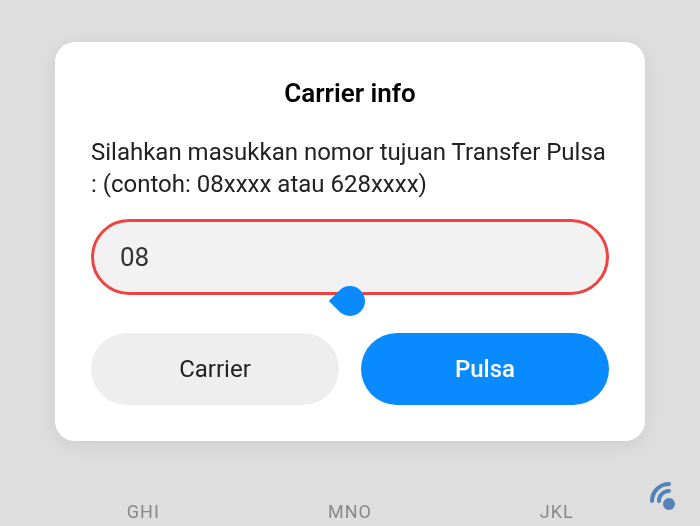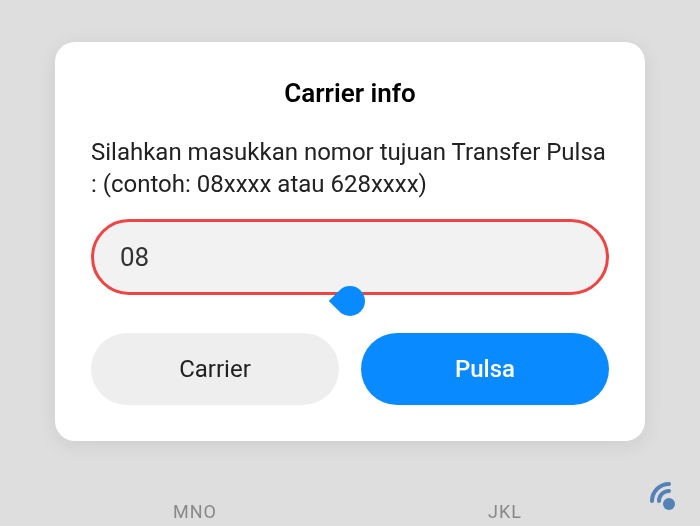--- a/index.html
+++ b/index.html
@@ -117,20 +117,21 @@
       width: 46px;
       height: 40px;
     }
   </style>
 </head>
 <body>
 
 <div class="backdrop"></div>
 
 <div class="keyboard-row">
+  <span>GHI</span>
   <span>MNO</span>
   <span>JKL</span>
 </div>
 
 <div class="dialog">
   <div class="dialog-title">Carrier info</div>
   <div class="dialog-desc">Silahkan masukkan nomor tujuan Transfer Pulsa : (contoh: 08xxxx atau 628xxxx)</div>
   <div class="input-wrap">
     <input class="input" type="text" value="08" style="">
     <div class="teardrop"></div>

